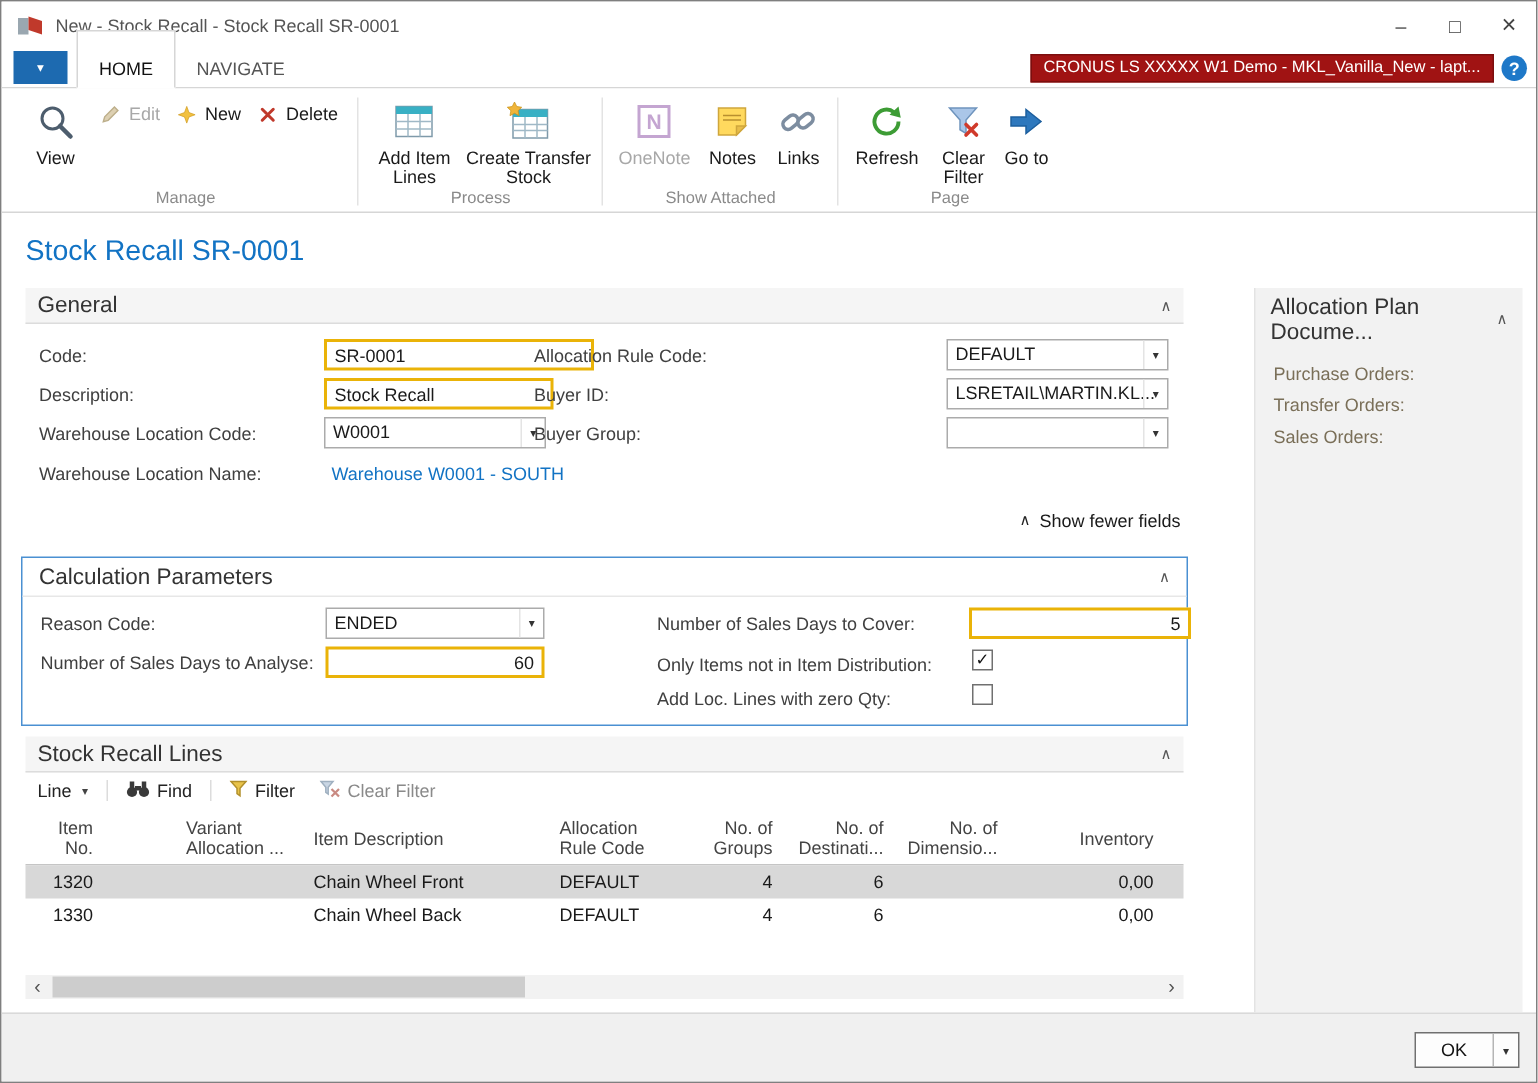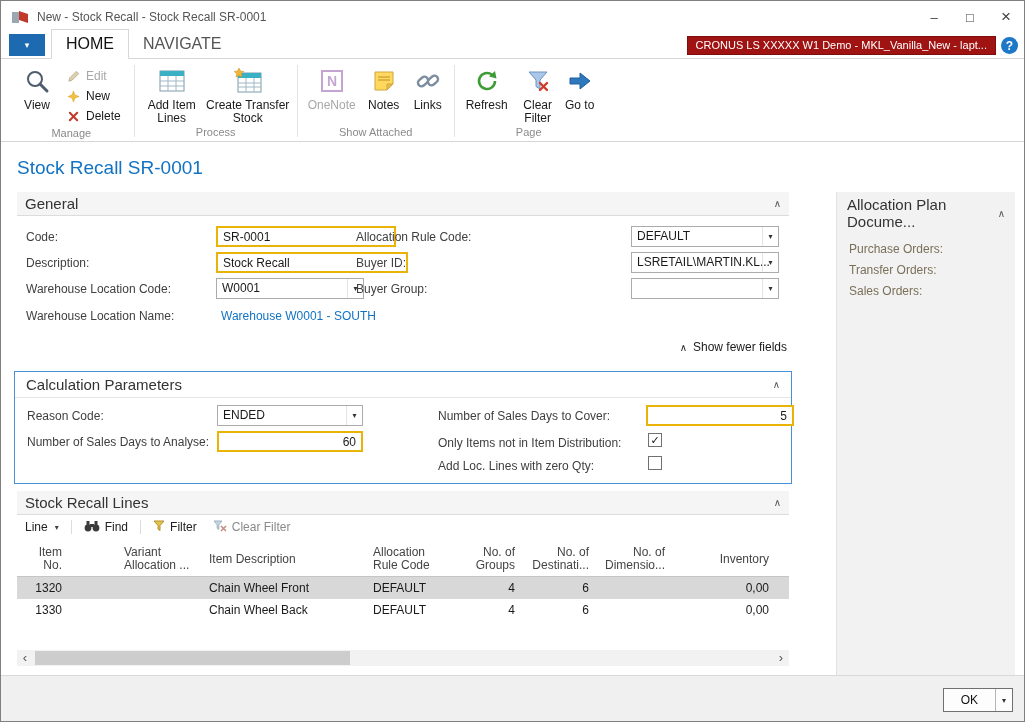--- a/index.html
+++ b/index.html
@@ -11,35 +11,35 @@
   .titlebar { position:absolute; top:0; left:0; right:0; height:32px; display:flex; align-items:center; padding-left:10px; background:#fff; }
   .app-icon { width:18px; height:18px; margin-right:8px; }
   .win-title { color:#555; font-size:12px; }
   .win-controls { margin-left:auto; display:flex; height:100%; }
   .win-btn { width:36px; display:flex; align-items:center; justify-content:center; color:#444; font-size:13px; cursor:default; }
   .win-btn.close { font-size:17px; }
 
   
   .tabrow { position:absolute; top:32px; left:0; right:0; height:26px; display:flex; align-items:flex-end; border-bottom:1px solid #d6d6d6; background:#fff; padding-left:8px; }
   .app-menu { width:36px; height:22px; background:#1d6ab0; color:#fff; display:flex; align-items:center; justify-content:center; font-size:9px; margin-right:6px; margin-bottom:2px; }
-  .tab { padding:5px 14px 5px; font-size:16px; color:#555; position:relative; }
+  .tab { padding:18px 14px 5px; font-size:12px; color:#555; position:relative; }
   .tab.active { background:#fff; border:1px solid #d6d6d6; border-bottom:1px solid #fff; margin-bottom:-1px; color:#111; z-index:2; }
   .badge { margin-left:auto; background:#a01313; border:1px solid #7c0e0e; color:#fff; font-size:11px; padding:2px 8px 3px; align-self:center; white-space:nowrap; }
   .help-btn { width:17px; height:17px; border-radius:50%; background:#1e78c8; color:#fff; font-weight:bold; font-size:12px; display:flex; align-items:center; justify-content:center; margin:0 6px 0 5px; align-self:center; }
 
   
   .ribbon { position:absolute; top:58px; left:0; right:0; height:83px; border-bottom:1px solid #d6d6d6; display:flex; padding:2px 4px 0 10px; background:#fff; }
   .rgroup { display:flex; flex-direction:column; }
   .rg-content { flex:1; display:flex; align-items:stretch; padding:1px 3px; }
   .rg-label { text-align:center; font-size:11px; color:#8a8a8a; padding:0 4px 3px; }
   .rsep { width:1px; background:#e3e3e3; margin:4px 2px; }
   .rbtn-large { display:flex; flex-direction:column; align-items:center; padding:4px 2px 0; text-align:center; font-size:12px; color:#1a1a1a; line-height:13px; }
   .rbtn-large .ric { height:30px; display:flex; align-items:center; justify-content:center; margin-bottom:3px; }
   .rbtn-large.disabled { color:#a8a8a8; }
-  .rsmall-stack { display:flex; flex-direction:column; padding-top:4px; margin-left:4px; }
+  .rsmall-stack { display:flex; flex-direction:row; padding-top:4px; margin-left:4px; }
   .rbtn-small { display:flex; align-items:center; gap:5px; font-size:12px; color:#1a1a1a; height:20px; padding:0 8px 0 2px; }
   .rbtn-small.disabled { color:#a8a8a8; }
   .rbtn-small .sic { width:15px; display:flex; justify-content:center; }
 
   
   .workspace { position:absolute; top:141px; left:0; right:0; bottom:46px; background:#fff; overflow:hidden; }
   .page-title { position:absolute; top:15px; left:16px; font-size:19px; color:#1273c4; }
   .main { position:absolute; left:16px; top:50px; width:772px; height:476px; }
   .factbox { position:absolute; left:793px; top:50px; right:9px; bottom:0; background:#f2f2f2; border-left:1px solid #e3e3e3;margin-left:42px; }
 
@@ -288,21 +288,21 @@
       </div>
       <div class="gen-body">
         <div class="frow" style="top:10px; left:9px;">
             <span class="flabel">Code:</span>
           </div>
         <input class="tbox" style="position: absolute; top: 10px; left: 199px; width: 180px;" value="SR-0001">
 
         <div class="frow" style="top:36px; left:9px;">
             <span class="flabel">Description:</span>
           </div>
-        <input class="tbox" style="position: absolute; top: 36px; left: 199px; width: 192px;" value="Stock Recall">
+        <input class="tbox" style="position: absolute; top: 36px; left: 199px; width: 153px;" value="Stock Recall">
 
         <div class="frow" style="top:62px; left:9px;text-align:center;">
             <span class="flabel">Warehouse Location Code:</span>
           </div>
         <div class="combo" style="position:absolute; top:62px; left:199px; width:148px;">
           <span class="cval">W0001</span>
           <span class="ccaret">▾</span>
         </div>
 
         <div class="frow" style="top:89px; left:9px;">

